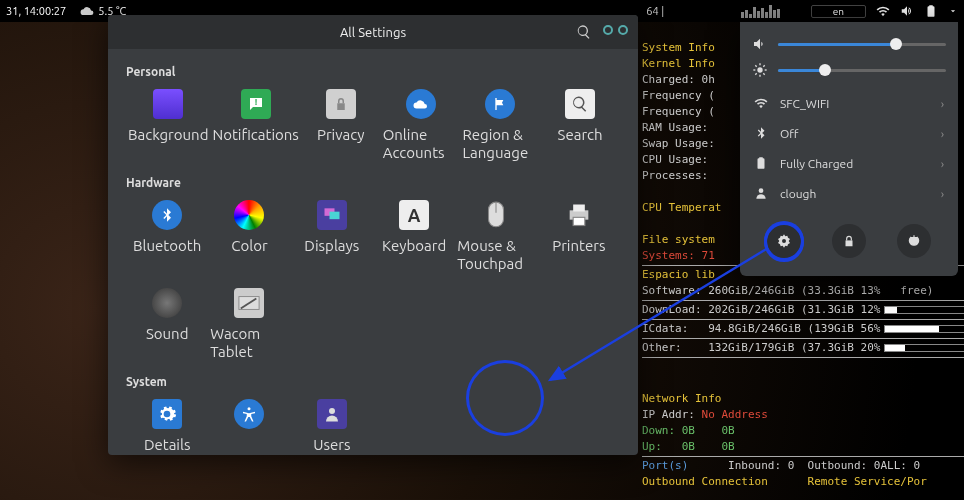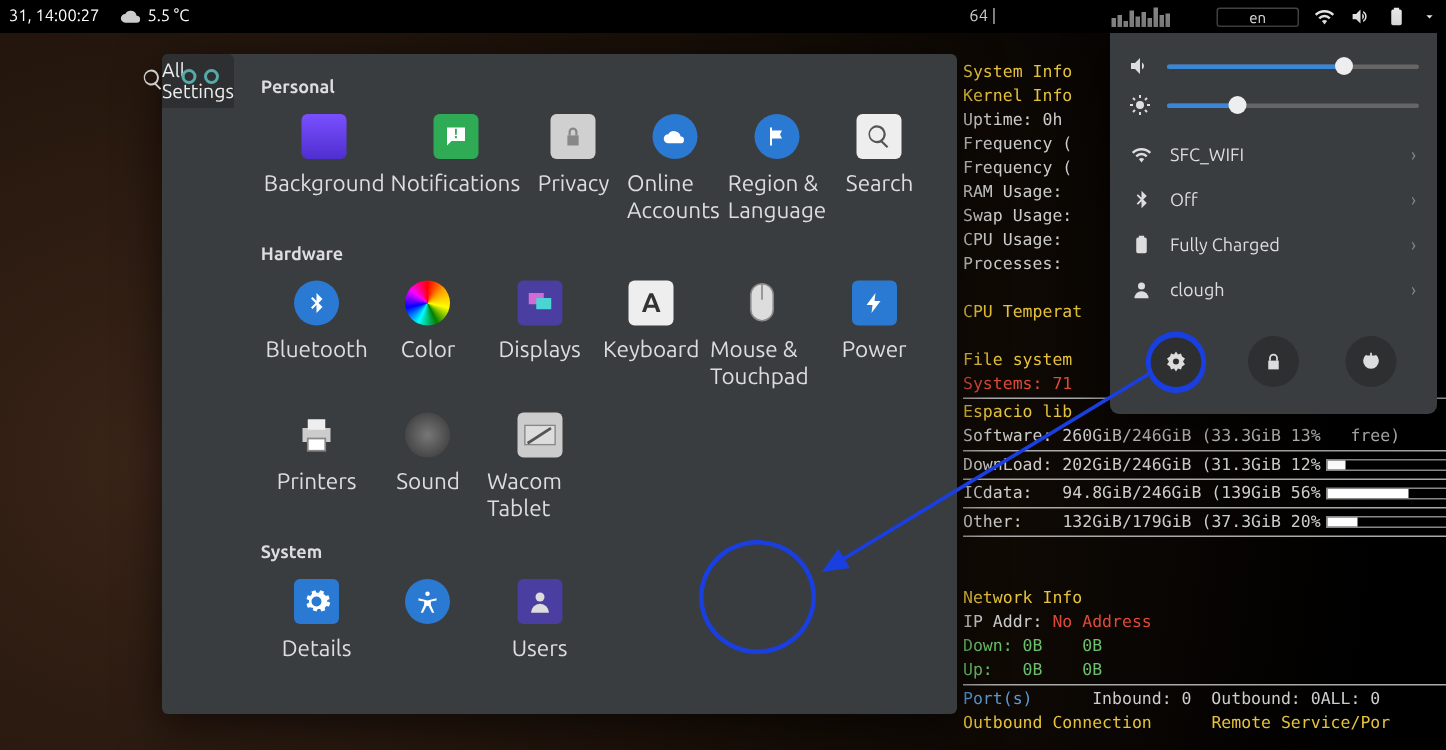--- a/index.html
+++ b/index.html
@@ -12,21 +12,21 @@
 .topbar .temp svg { margin-right: 4px; }
 .topbar .right { margin-left: auto; display: flex; align-items: center; gap: 10px; color: #eee; }
 .mini-chart { width: 60px; height: 14px; display: flex; align-items: flex-end; gap: 1px; }
 .mini-chart span { width: 3px; background: #888; display: block; }
 .topbar .lang { border: 1px solid #444; padding: 0 21px; border-radius: 2px; font-size: 10px; }
 
 
 .desktop { position: absolute; top: 22px; left: 0; right: 0; bottom: 0; background: radial-gradient(circle at 10% 60%, #3a2418 0%, #1a1008 45%, #000 90%); }
 
 
-.settings { position: absolute; top: 36px; left: 108px; width: 530px; height: 440px; background: #3a3d40; border-radius: 4px; box-shadow: 0 8px 30px rgba(0,0,0,.6); display: flex; flex-direction: row; }
+.settings { position: absolute; top: 15px; left: 108px; width: 530px; height: 440px; background: #3a3d40; border-radius: 4px; box-shadow: 0 8px 30px rgba(0,0,0,.6); display: flex; flex-direction: column; }
 .settings-header { height: 36px; display: flex; align-items: center; justify-content: center; background: #2d2f31; position: relative; border-radius: 4px 4px 0 0; }
 .settings-header .title { font-size: 13px; color: #eee; }
 .settings-header .search { position: absolute; right: 46px; top: 9px; }
 .settings-header .dots { position: absolute; right: 10px; top: 10px; display: flex; gap: 5px; }
 .settings-header .dots span { width: 10px; height: 10px; border: 2px solid #5aa; border-radius: 50%; display: block; }
 .settings-body { padding: 6px 18px 10px; overflow-y: auto; }
 .section-label { font-size: 12px; font-weight: 600; color: #ddd; margin-top: 10px; margin-bottom: 4px; }
 .icon-grid { display: grid; grid-template-columns: repeat(6, 1fr); gap: 4px 0; }
 .tile { display: flex; flex-direction: column; align-items: center; padding: 6px 2px 4px; cursor: pointer; border-radius: 4px; }
 .tile .ic { width: 32px; height: 32px; display: flex; align-items: center; justify-content: center; }
@@ -102,21 +102,21 @@
         <path fill="#eee" d="M7 10l5 5 5-5z"></path>
       </svg>
   </div>
 </div>
 
 <div class="desktop"></div>
 
 <div class="conky">
 <span class="y">System Info</span>
 <span class="y">Kernel Info</span>
-<span>Uptime: 0h</span>
+<span>Charged: 0h</span>
 <span>Frequency (</span>
 <span>Frequency (</span>
 <span>RAM Usage: </span>
 <span>Swap Usage:</span>
 <span>CPU Usage: </span>
 <span>Processes: </span>
 
 <span class="y">CPU Temperat</span>
 
 <span class="y">File system</span>
@@ -251,30 +251,20 @@
       <div class="tile">
           <div class="ic">
             <svg width="26" height="30" viewBox="0 0 24 28">
               <path fill="#ddd" stroke="#888" d="M12 2a7 7 0 00-7 7v9a7 7 0 0014 0V9a7 7 0 00-7-7z"></path>
               <line x1="12" y1="2" x2="12" y2="12" stroke="#888"></line>
             </svg>
           </div>
           <div class="lbl">Mouse &amp; Touchpad</div>
         </div>
 
-      <div class="tile">
-          <div class="ic">
-            <div class="sq" style="background:#2a7ad4">
-              <svg width="16" height="16" viewBox="0 0 24 24">
-                <path fill="#fff" d="M13 2L4 14h6l-1 8 9-12h-6z"></path>
-              </svg>
-            </div>
-          </div>
-          <div class="lbl">Power</div>
-        </div>
       <div class="tile">
           <div class="ic">
             <svg width="30" height="28" viewBox="0 0 24 24">
               <rect x="4" y="8" width="16" height="8" fill="#ccc"></rect>
               <rect x="7" y="3" width="10" height="6" fill="#eee"></rect>
               <rect x="7" y="14" width="10" height="7" fill="#fff" stroke="#888"></rect>
             </svg>
           </div>
           <div class="lbl">Printers</div>
         </div>

